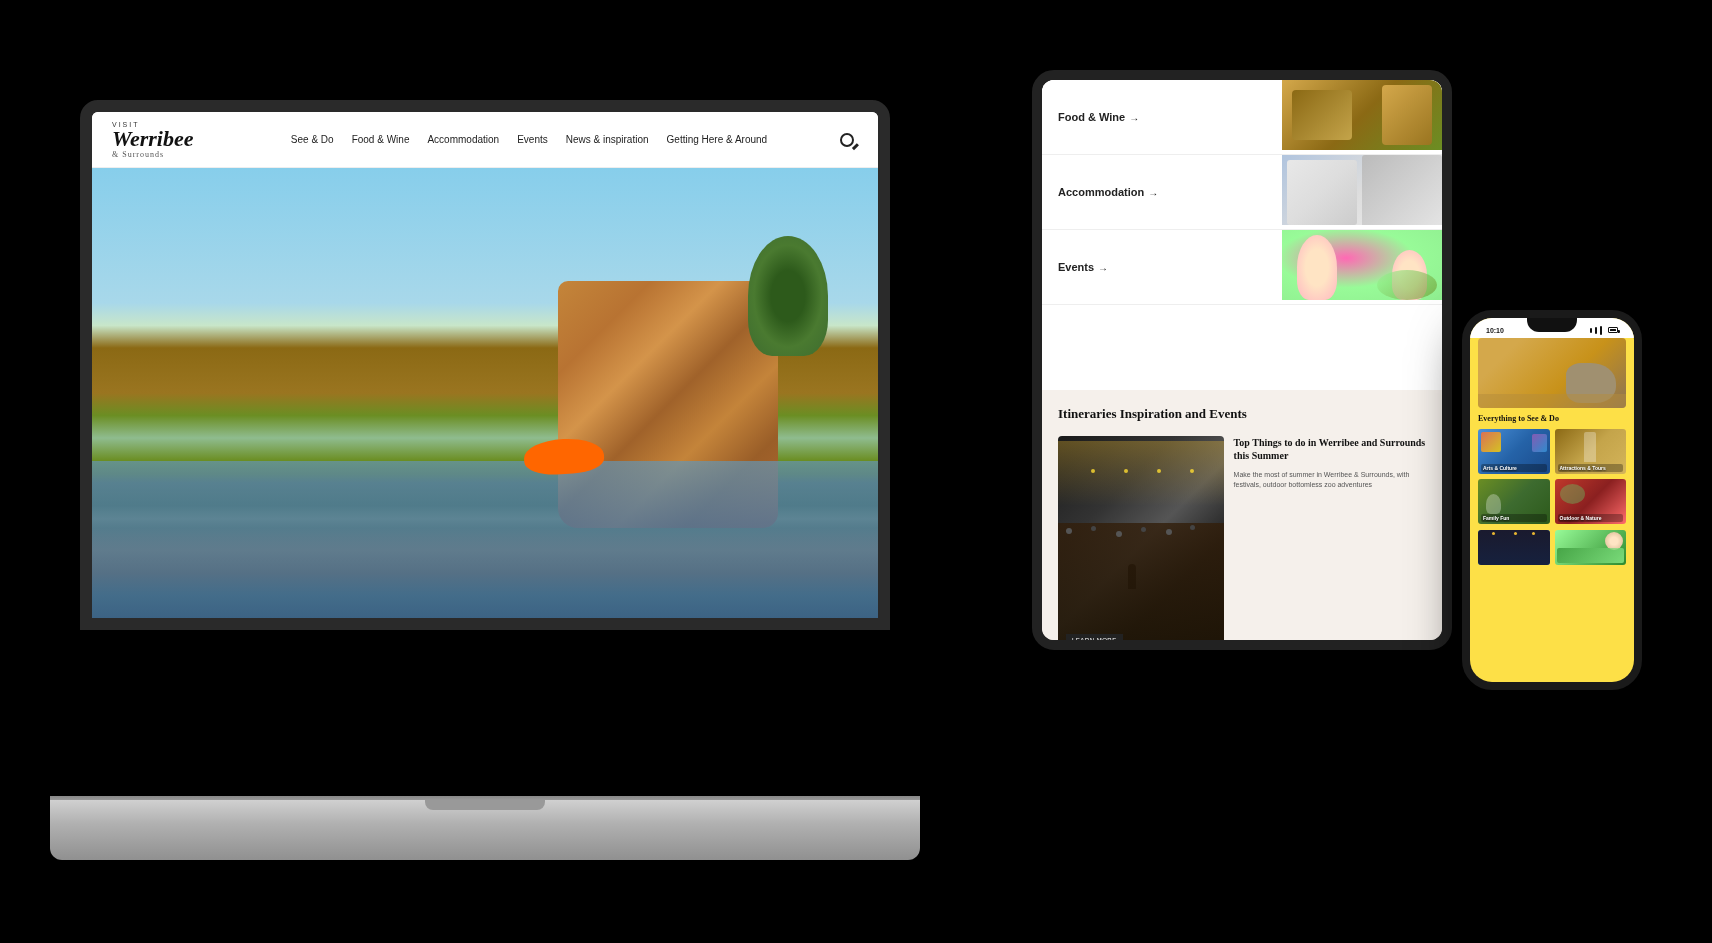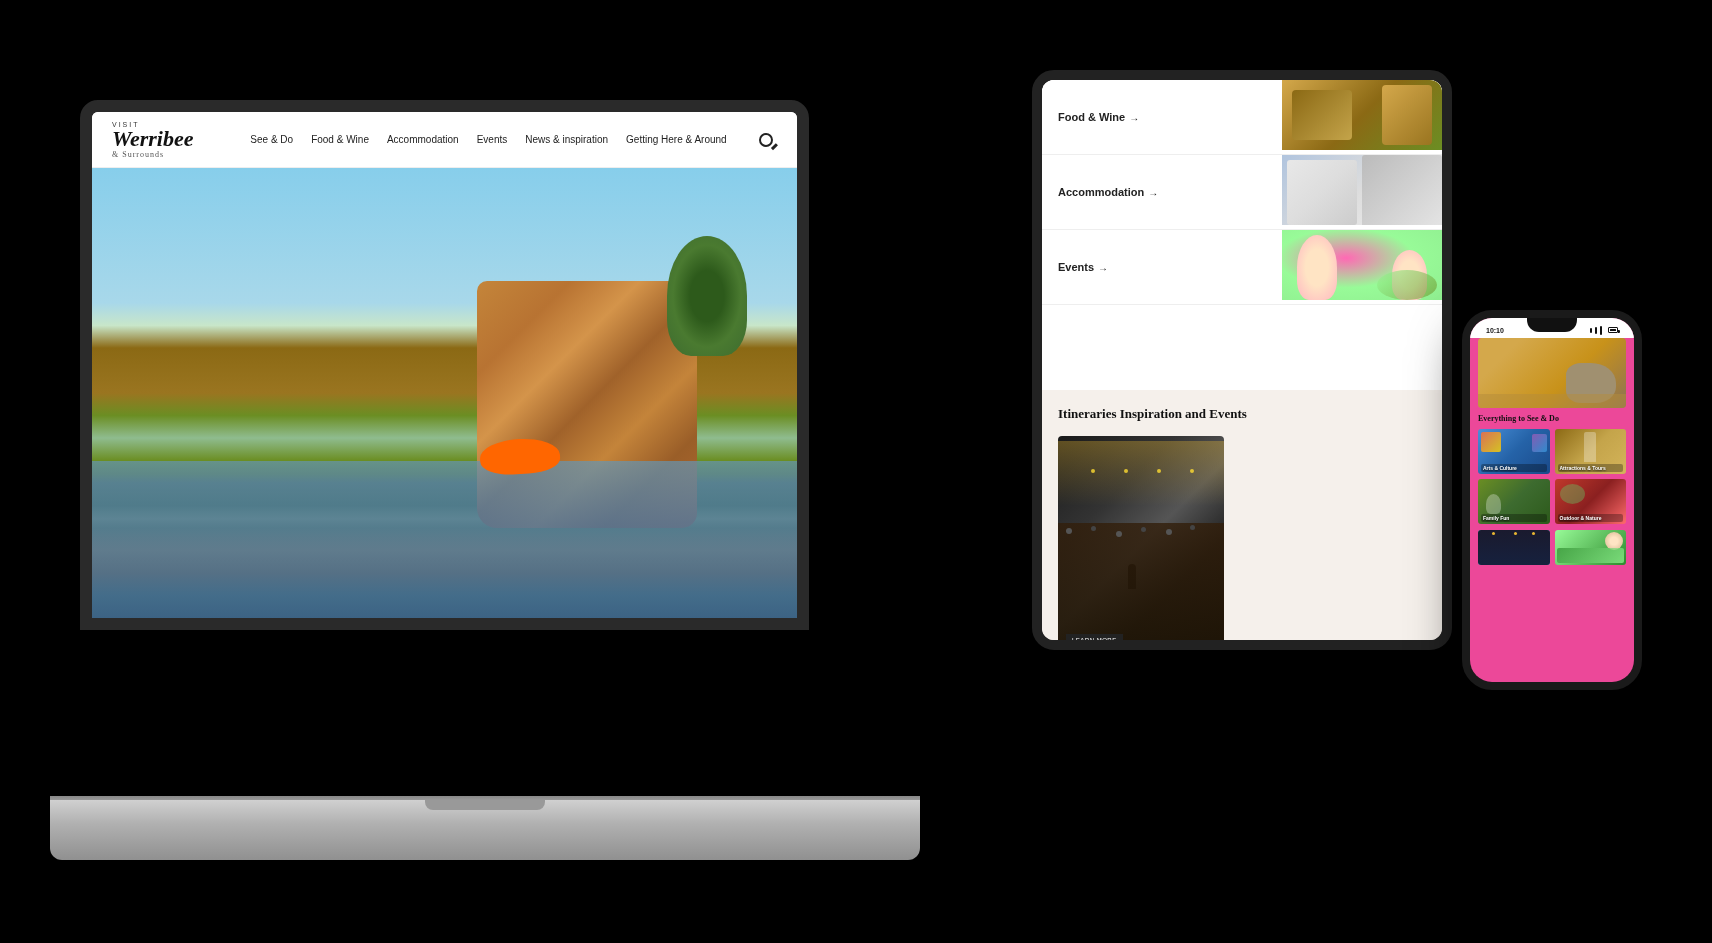--- a/index.html
+++ b/index.html
@@ -27,21 +27,21 @@
       left: 50px;
       top: 100px;
       width: 870px;
       height: 760px;
     }
 
     .laptop-screen-outer {
       position: absolute;
       top: 0;
       left: 30px;
-      width: 729px;
+      width: 810px;
       height: 530px;
       background: #1a1a1a;
       border-radius: 18px 18px 0 0;
       border: 12px solid #2a2a2a;
       overflow: hidden;
       box-shadow: inset 0 0 20px rgba(0,0,0,0.5);
     }
 
     .laptop-screen-inner {
       width: 100%;
@@ -467,21 +467,21 @@
       width: 50px;
       height: 14px;
       background: #111;
       border-radius: 0 0 12px 12px;
       z-index: 10;
     }
 
     .phone-screen {
       width: 100%;
       height: 100%;
-      background: #ec4899;
+      background: #fde047;
       overflow: hidden;
     }
 
     .phone-status-bar {
       height: 20px;
       background: #fff;
       display: flex;
       align-items: center;
       justify-content: space-between;
       padding: 0 16px;
@@ -717,20 +717,24 @@
                 <div style="position:absolute;top:4px;left:50%;width:5px;height:5px;background:#444;border-radius:50%;"></div>
                 <div style="position:absolute;top:6px;left:65%;width:6px;height:6px;background:#555;border-radius:50%;"></div>
                 <div style="position:absolute;top:2px;left:80%;width:5px;height:5px;background:#444;border-radius:50%;"></div>
               </div>
 
               <div style="position:absolute;bottom:8px;left:8px;">
                 <span class="tablet-learn-more">LEARN MORE</span>
               </div>
             </div>
 
+            <div class="tablet-right-text">
+              <div class="tablet-article-title">Top Things to do in Werribee and Surrounds this Summer</div>
+              <div class="tablet-article-body">Make the most of summer in Werribee &amp; Surrounds, with festivals, outdoor bottomless zoo adventures</div>
+            </div>
           </div>
         </div>
       </div>
     </div>
   </div>
 
   <div class="phone">
     <div class="phone-body">
       <div class="phone-notch"></div>
       <div class="phone-screen">

